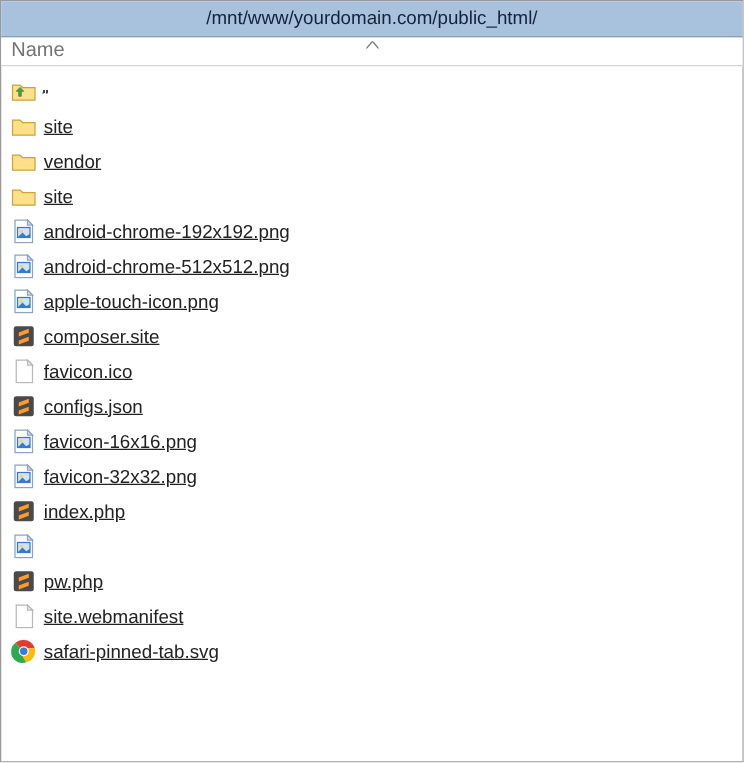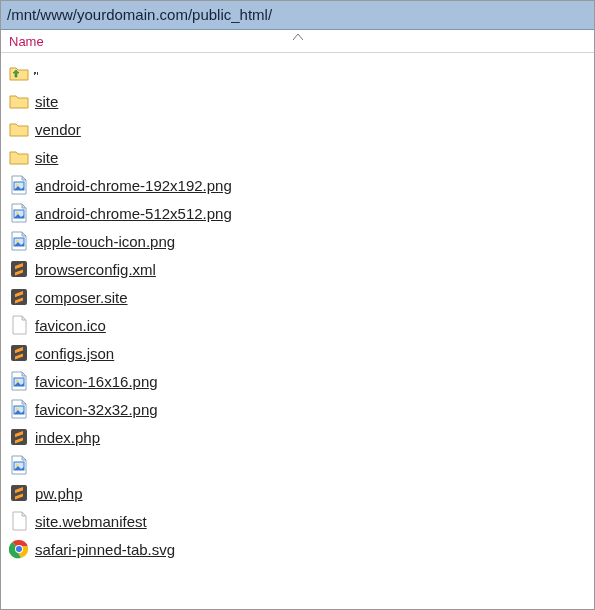--- a/index.html
+++ b/index.html
@@ -21,33 +21,34 @@
   }
   .pathbar {
     background: #a8c1dd;
     border-bottom: 1px solid #7a95b2;
     padding: 2px 6px 3px 6px;
     font-size: 15px;
     color: #152238;
     height: 23px;
     display: flex;
     align-items: center;
+    justify-content: center;
   }
   .header-row {
     display: flex;
     align-items: center;
     border-bottom: 1px solid #d5d5d5;
     background: #fff;
     height: 22px;
     position: relative;
   }
   .col-name {
     padding: 2px 8px;
-    font-size: 13px;
-    color: #be185d;
+    font-size: 16px;
+    color: #737373;
     flex: 0 0 auto;
   }
   .sort-indicator {
     position: absolute;
     left: 50%;
     top: 2px;
     transform: translateX(-50%);
     color: #666;
     font-size: 10px;
     line-height: 10px;
@@ -168,29 +169,20 @@
         </span>
         <span class="label">apple-touch-icon.png</span>
       </div>
       <div class="row">
         <span class="icon">
           <svg width="20" height="20" viewBox="0 0 20 20">
             <rect x="2" y="2" width="16" height="16" rx="2" fill="#4a4a4a"></rect>
             <path d="M14 4 L6 7 L6 10.2 L14 7.2 L14 10.4 L6 13.4 L6 16.6 L14 13.6 Z" fill="#ff9b2b"></path>
           </svg>
         </span>
-        <span class="label">browserconfig.xml</span>
-      </div>
-      <div class="row">
-        <span class="icon">
-          <svg width="20" height="20" viewBox="0 0 20 20">
-            <rect x="2" y="2" width="16" height="16" rx="2" fill="#4a4a4a"></rect>
-            <path d="M14 4 L6 7 L6 10.2 L14 7.2 L14 10.4 L6 13.4 L6 16.6 L14 13.6 Z" fill="#ff9b2b"></path>
-          </svg>
-        </span>
         <span class="label">composer.site</span>
       </div>
       <div class="row">
         <span class="icon">
           <svg width="20" height="20" viewBox="0 0 20 20">
             <path d="M4 1 L13 1 L17 5 L17 19 L4 19 Z" fill="#fff" stroke="#b8b8b8"></path>
             <path d="M13 1 L13 5 L17 5 Z" fill="#ececec" stroke="#b8b8b8"></path>
           </svg>
         </span>
         <span class="label">favicon.ico</span>

